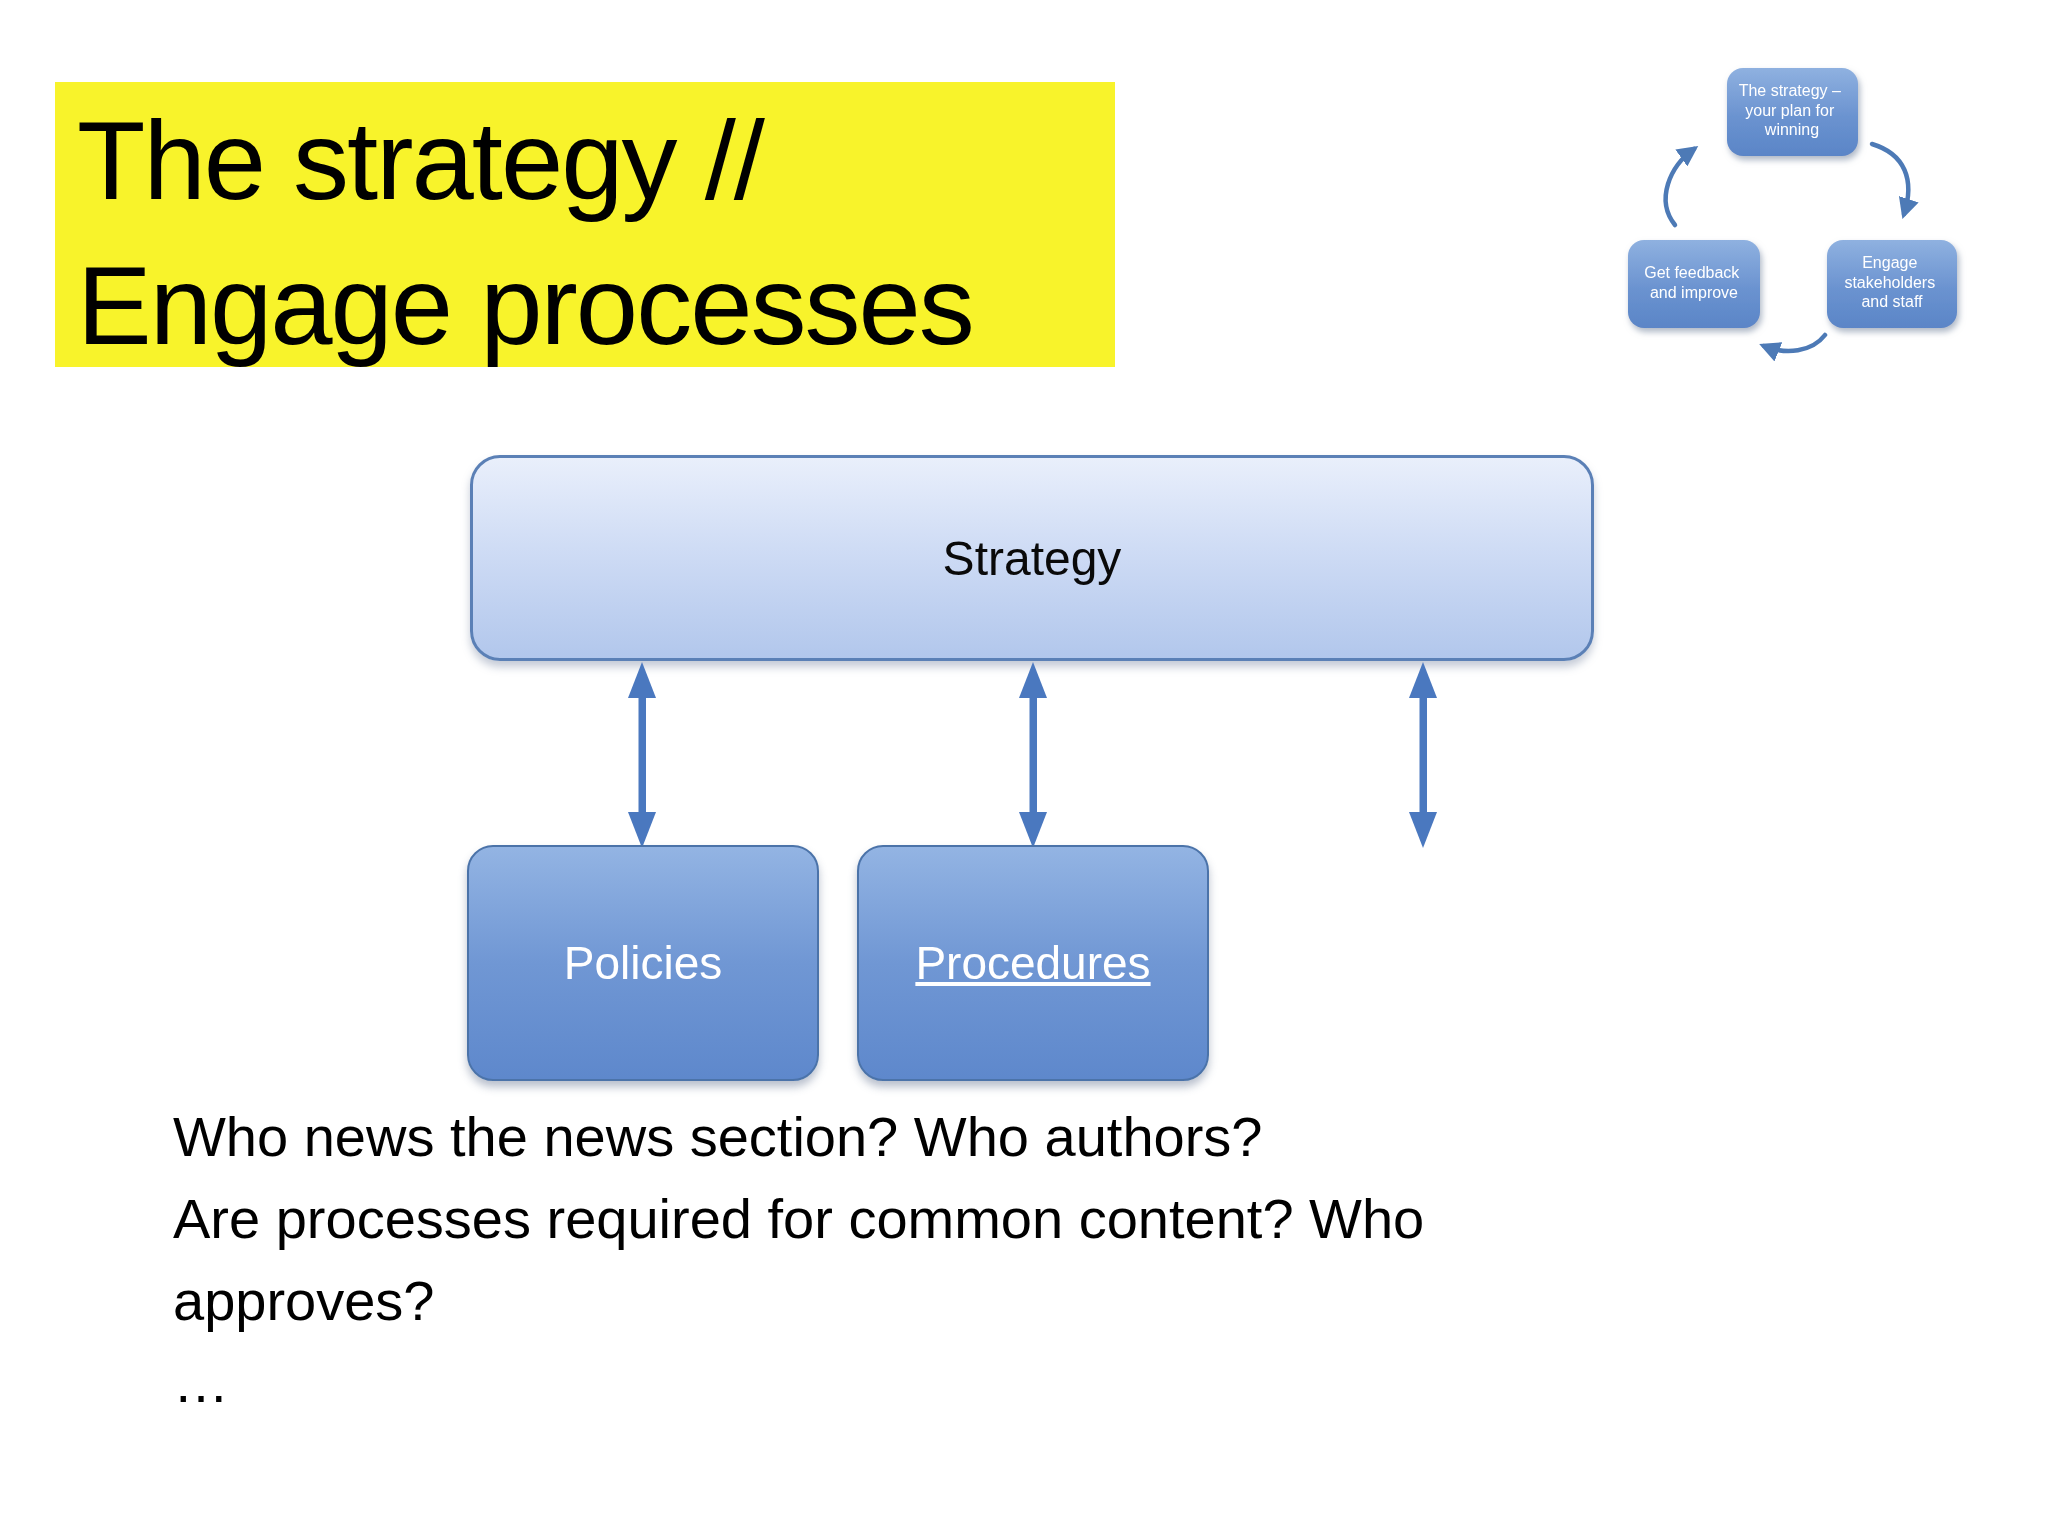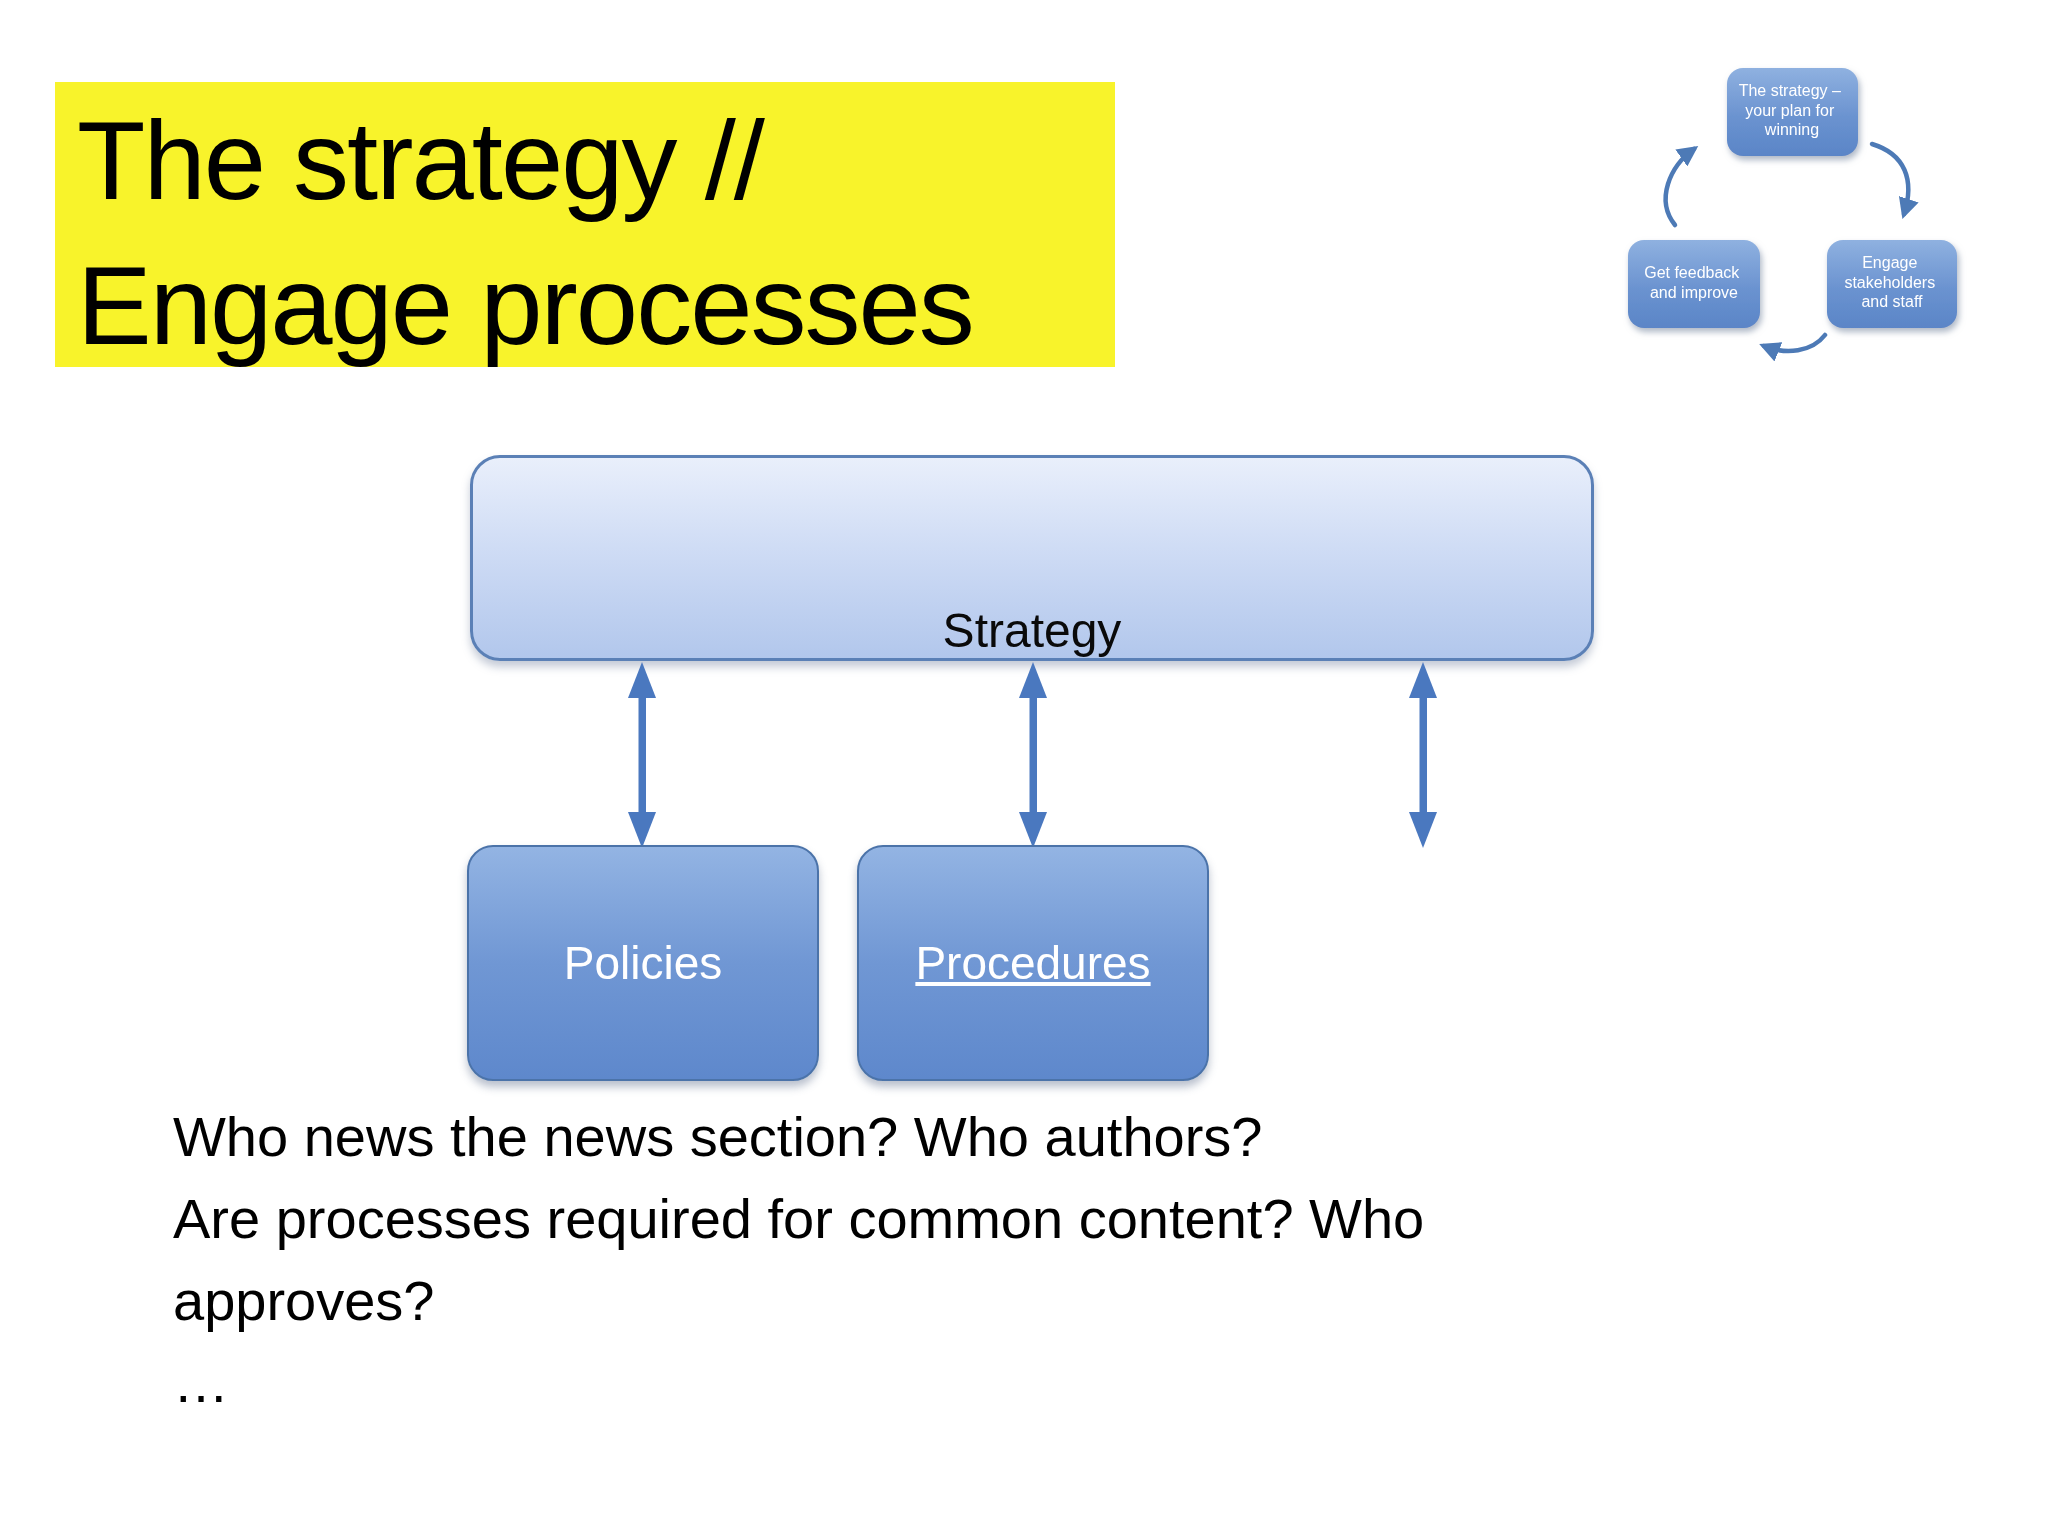--- a/index.html
+++ b/index.html
@@ -23,21 +23,21 @@
   .mini-cycle text{
     fill:#ffffff;font-family:"Liberation Sans","DejaVu Sans",sans-serif;
     font-size:16px;text-anchor:middle;
   }
   
   .strategy-box{
     position:absolute;left:470px;top:455px;width:1124px;height:206px;
     box-sizing:border-box;border:3px solid #5b80b6;border-radius:30px;
     background:linear-gradient(180deg,#e9effb 0%,#cfdcf5 45%,#b2c7ec 100%);
     box-shadow:0 6px 9px rgba(110,125,155,.40);
-    display:flex;align-items:flex-end;justify-content:center;
+    display:flex;align-items:center;justify-content:center;
     font-size:48px;color:#0a0a0a;
   }
   .connectors{position:absolute;left:0;top:0;width:2048px;height:1536px;pointer-events:none;}
   .child-box{
     position:absolute;top:845px;width:352px;height:236px;
     box-sizing:border-box;border:2px solid #4b73a9;border-radius:26px;
     background:linear-gradient(180deg,#93b4e3 0%,#7097d4 50%,#5e88cc 100%);
     box-shadow:0 6px 8px rgba(100,115,145,.45);
     display:flex;align-items:center;justify-content:center;
     font-size:46px;color:#ffffff;

